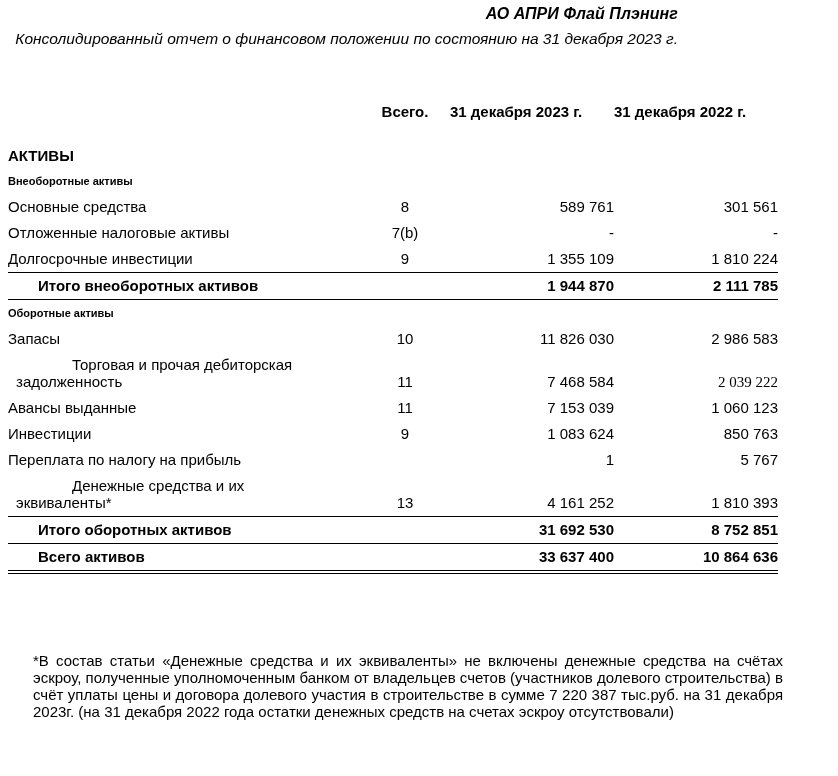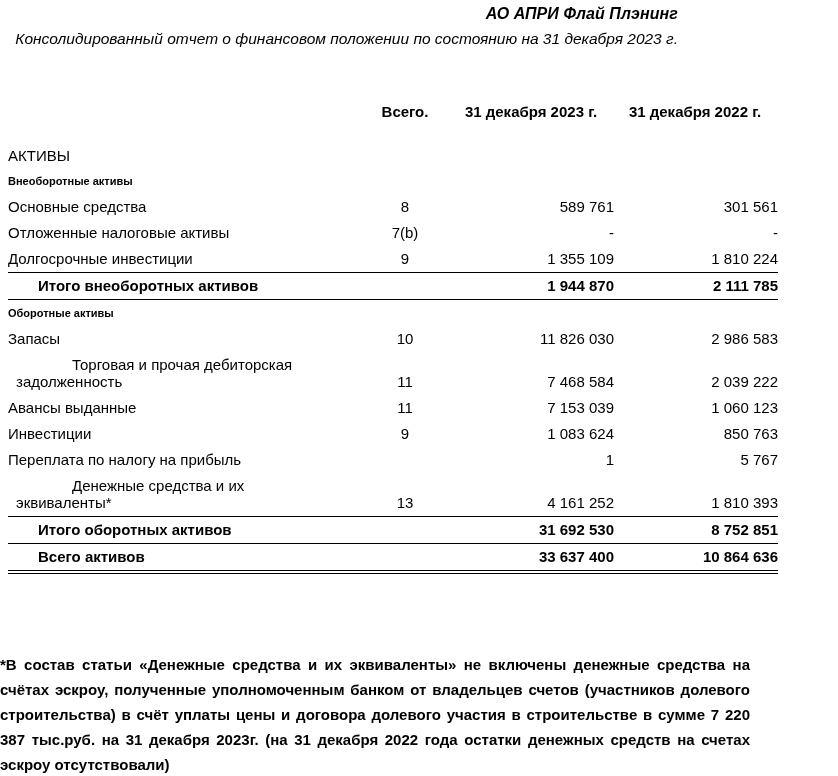--- a/index.html
+++ b/index.html
@@ -70,37 +70,37 @@
 
   
   .hdr th {
     font-weight: bold;
     font-size: 14.5px;
     padding-bottom: 8px;
     white-space: nowrap;
   }
   .hdr th.h-label { text-align: left; }
   .hdr th.h-note  { text-align: center; }
-  .hdr th.h-year  { text-align: center; padding-right: 2px; }
+  .hdr th.h-year  { text-align: left; padding-right: 2px; }
 
   .spacer-row td { height: 26px; }
 
   
   td.note { text-align: center; font-size: 15px; }
   td.val  { text-align: right; font-size: 15px; padding-right: 2px; white-space: nowrap; }
 
   
   tr.section td {
     font-weight: bold;
     font-size: 11px;
     padding-top: 5px;
     padding-bottom: 5px;
   }
   tr.section-assets td {
-    font-weight: normal;
+    font-weight: bold;
     font-size: 15px;
     padding-top: 2px;
     padding-bottom: 4px;
     margin-left: 48px;
   }
 
   
   tr.item td {
     padding-top: 5px;
     padding-bottom: 5px;
@@ -123,28 +123,27 @@
     border-top: 1.6px solid #000;
     border-bottom: 4px double #000;
     padding-top: 5px;
     padding-bottom: 5px;
   }
   tr.grand td.label-total { padding-left: 30px; }
 
   
   .footnote {
     position: absolute;
-    left: 0;
+    left: 33px;
     top: 652px;
     width: 750px;
     font-size: 15px;
-    line-height: 25px;
+    line-height: 17px;
     text-align: justify;
     text-justify: inter-word;
-    font-weight: bold;
   }
 </style>
 </head>
 <body>
 
 <div class="page">
 
   <div class="doc-header">
     <div class="company-name">АО АПРИ Флай Плэнинг</div>
     <div class="report-subtitle">Консолидированный отчет о финансовом положении по состоянию на 31 декабря 2023 г.</div>
@@ -228,21 +227,21 @@
         <tr>
           <td class="label-wrapline1" style="padding-left:64px;padding-top:5px;padding-bottom:0;">Торговая и прочая дебиторская</td>
           <td></td>
             <td></td>
             <td></td>
         </tr>
         <tr>
           <td class="label-wrapline2" style="padding-left:8px;padding-top:1px;padding-bottom:5px;margin-top:17px;">задолженность</td>
           <td class="note" style="padding-bottom:5px;">11</td>
           <td class="val" style="padding-bottom:5px;">7 468 584</td>
-          <td class="val" style="padding-bottom:5px;">2 039 222</td>
+          <td class="val" style="padding-bottom:5px;font-family:Liberation Serif, serif;">2 039 222</td>
         </tr>
         <tr class="item">
           <td class="label-indent">Авансы выданные</td>
           <td class="note">11</td>
           <td class="val">7 153 039</td>
           <td class="val">1 060 123</td>
         </tr>
         <tr class="item">
           <td class="label-indent">Инвестиции</td>
           <td class="note">9</td>

